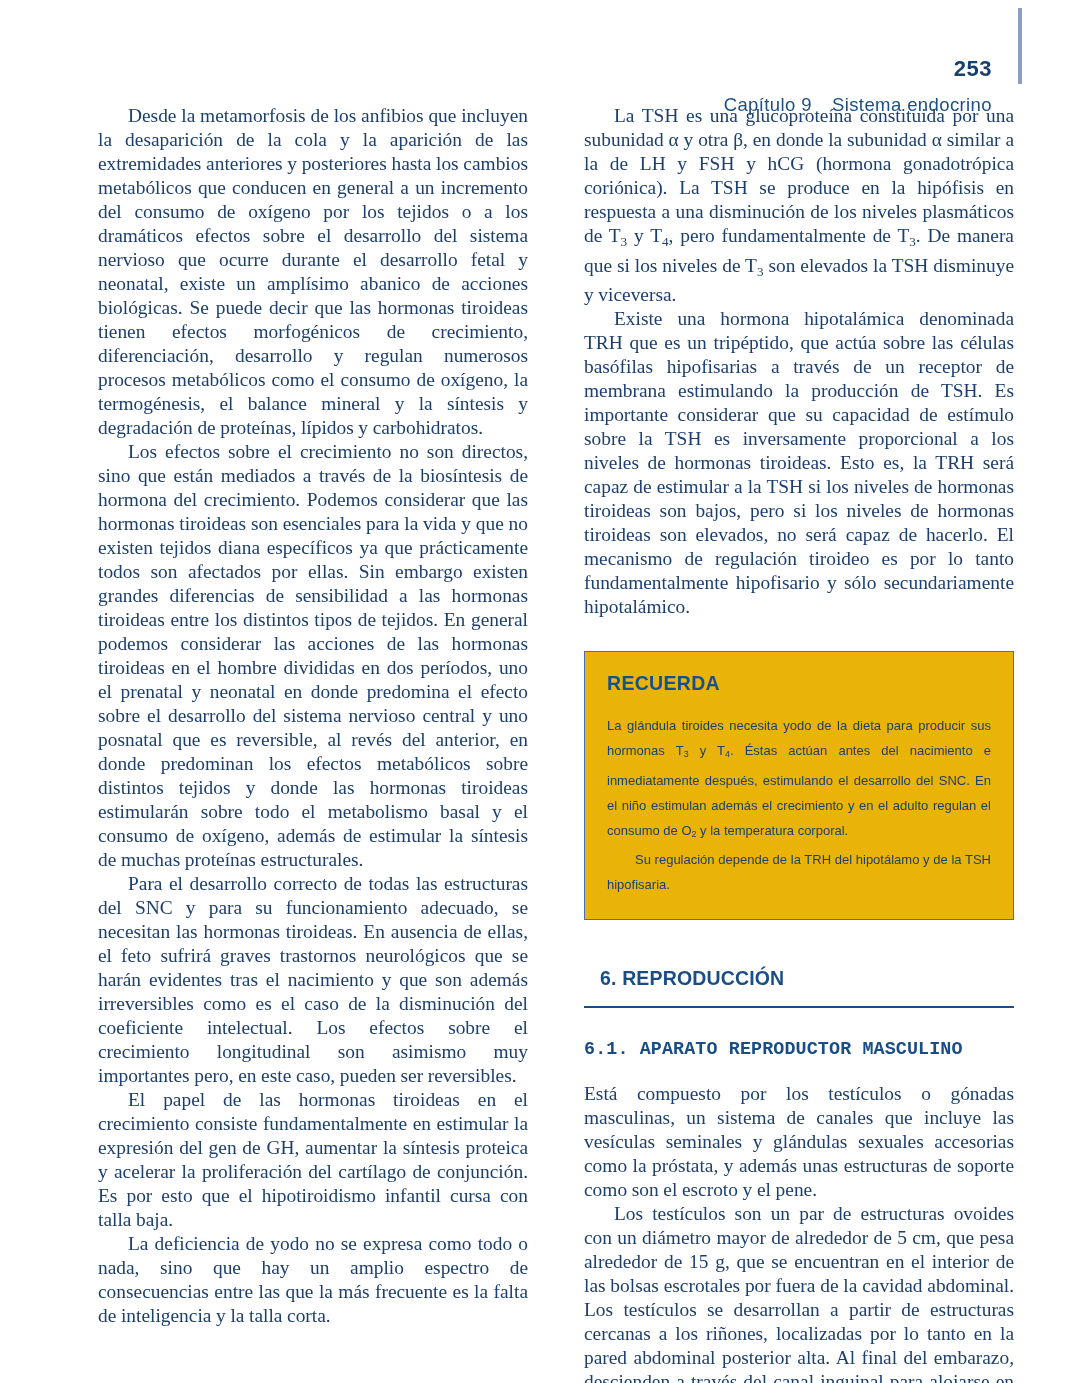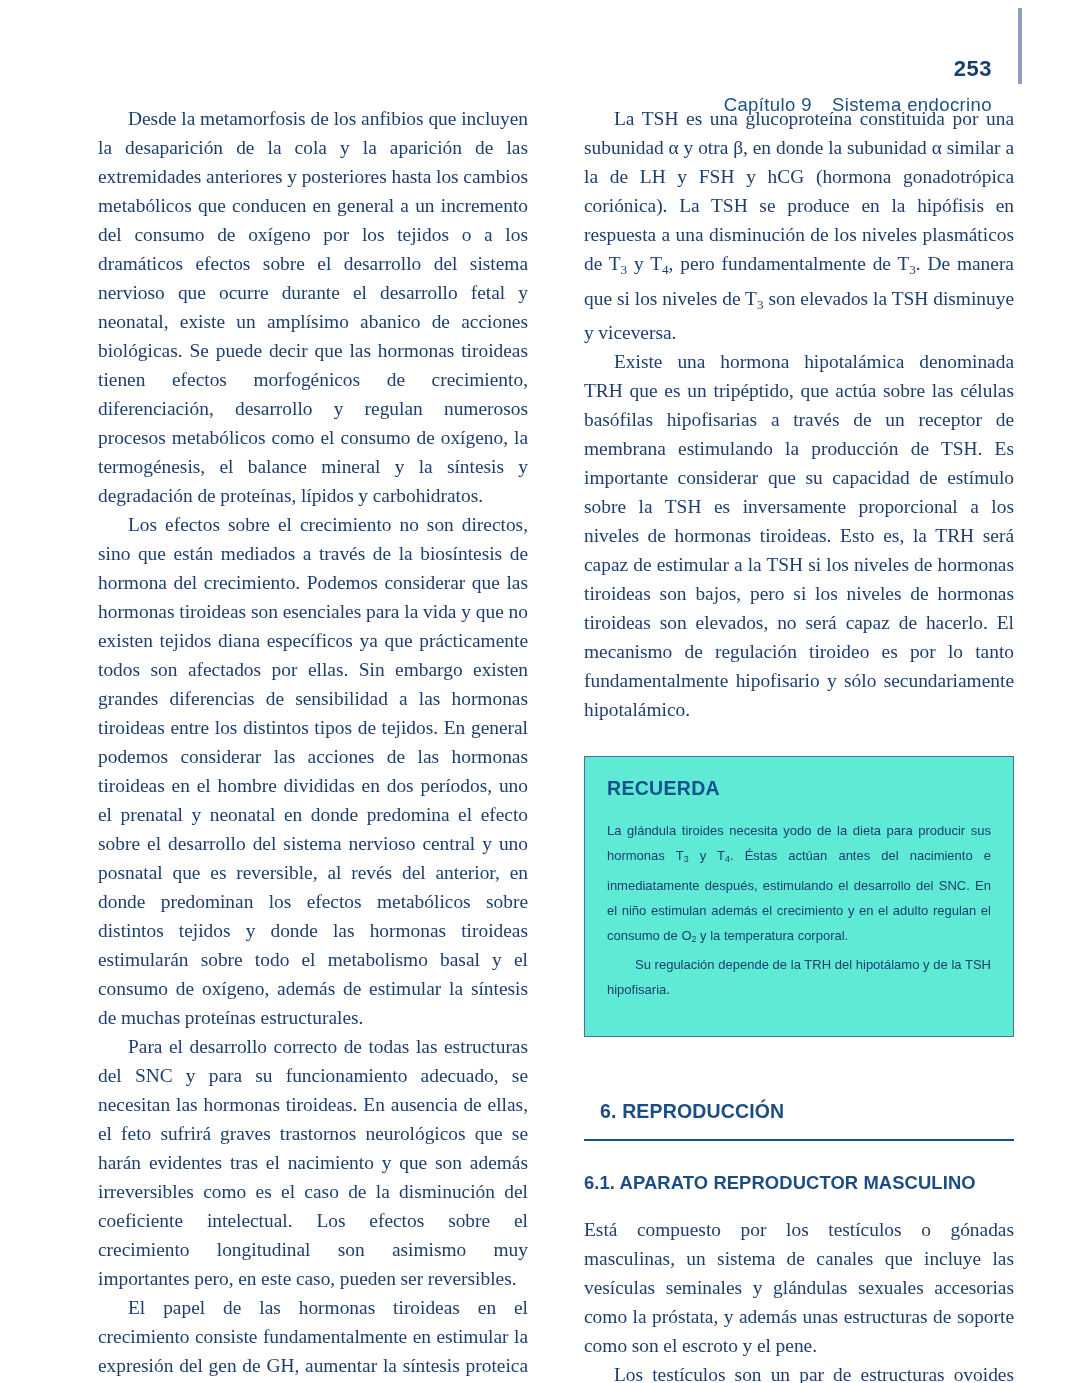--- a/index.html
+++ b/index.html
@@ -67,21 +67,21 @@
     display: flex;
     gap: 56px;
   }
   .col {
     width: 430px;
   }
 
   p.body {
     margin: 0;
     font-size: 19.4px;
-    line-height: 29px;
+    line-height: 24px;
     text-align: justify;
     text-indent: 30px;
     color: #1d3f6e;
     -webkit-hyphens: none;
     hyphens: none;
     word-spacing: -0.2px;
   }
   p.body.noindent { text-indent: 0; }
 
   sub { font-size: 0.68em; vertical-align: -0.28em; }
@@ -96,37 +96,37 @@
     color: #1a4d86;
     text-transform: none;
   }
   .sec-rule {
     border: 0;
     border-top: 2.2px solid #1a4d86;
     margin: 7px 0 0 0;
   }
   h3.sub-head {
     margin: 0;
-    font-family: Liberation Sans, sans-serif;
+    font-family: Liberation Mono, monospace;
     font-weight: bold;
     font-size: 18.4px;
     letter-spacing: 0.1px;
     color: #1a4d86;
     line-height: 24px;
   }
   h3.sub-head .fig-line { display: block; padding-left: 40px; }
   .spacer-30 { height: 30px; }
   .spacer-20 { height: 20px; }
 
   
   .recuerda {
-    margin: 32px 0 17px 0;
+    margin: 32px 0 1px 0;
     border: 1.6px solid #4a6fab;
-    background: #5eead4;
-    padding: 20px 22px 34px 22px;
+    background: #eab308;
+    padding: 20px 22px 22px 22px;
     box-sizing: border-box;
   }
   .recuerda-title {
     font-family: "Liberation Sans", sans-serif;
     font-weight: bold;
     font-size: 19.5px;
     color: #17508d;
     letter-spacing: 0.3px;
     margin: 0 0 18px 0;
   }

